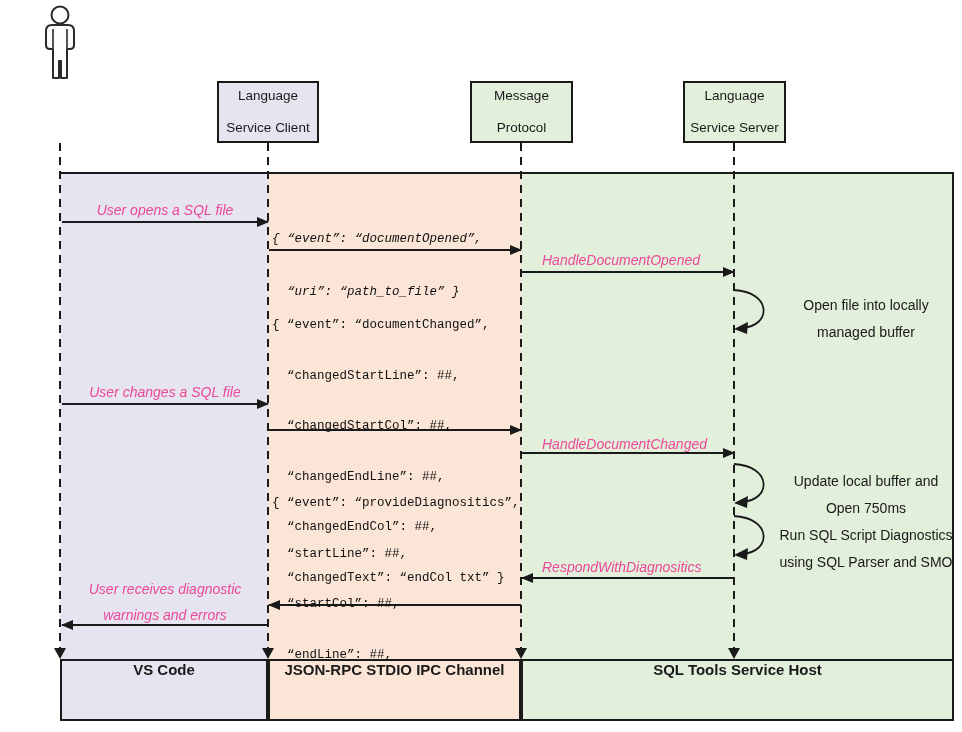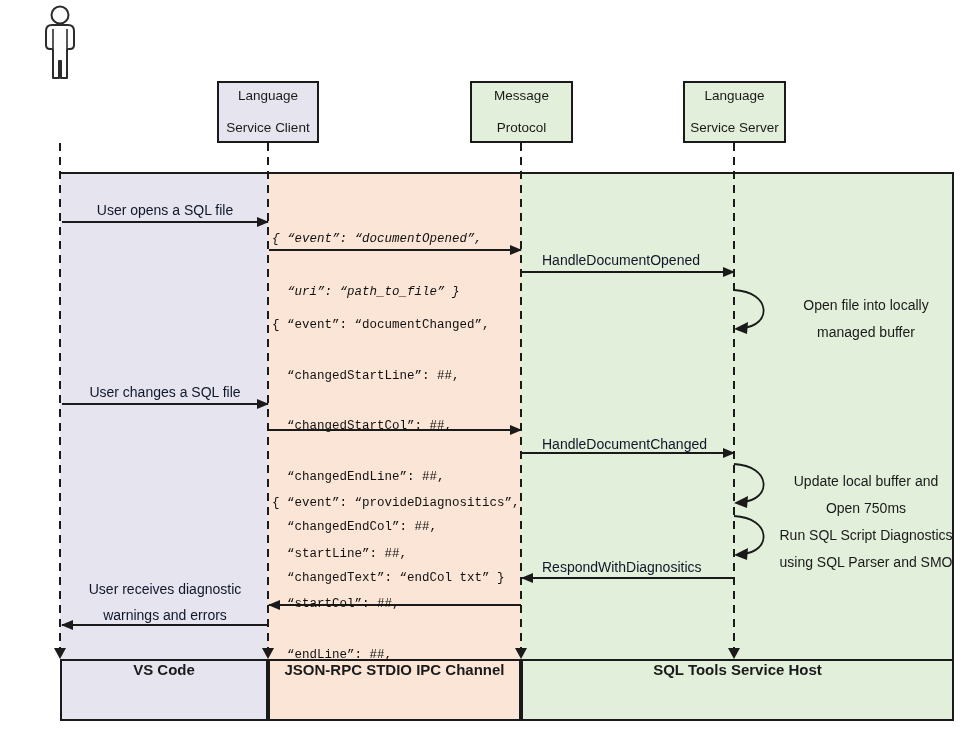--- a/index.html
+++ b/index.html
@@ -39,21 +39,21 @@
   .box.green    { background:var(--green,#e2efda); }
   .actorbox { font-size:13.5px; line-height:26px; left-width:0; }
   .footerbox { font-size:15px; font-weight:bold; }
   
   .harrow { position:absolute; height:0; border-top:2px solid var(--line,#1a1a1a); z-index:2; }
   .ah { position:absolute; width:0; height:0; border-top:5px solid transparent; border-bottom:5px solid transparent; }
   .ah.right { right:-1px; top:-6px; border-left:12px solid var(--line,#1a1a1a); }
   .ah.left  { left:-1px;  top:-6px; border-right:12px solid var(--line,#1a1a1a); }
   
   .ilabel {
-    position:absolute; font-size:14px; color:#0f172a;
+    position:absolute; font-style:italic; font-size:14px; color:#ec4899;
     white-space:nowrap; z-index:3; line-height:16px;
   }
   .ilabel.center { text-align:center; white-space:normal; }
   .note { position:absolute; font-size:14px; color:#1a1a1a; text-align:center; line-height:27px; z-index:3; }
   
   .mono {
     position:absolute; font-family:"Liberation Mono","DejaVu Sans Mono",monospace;
     font-size:12.5px; color:#111; white-space:pre; z-index:3;
   }
   .mono .ln { line-height:22.5px; }

